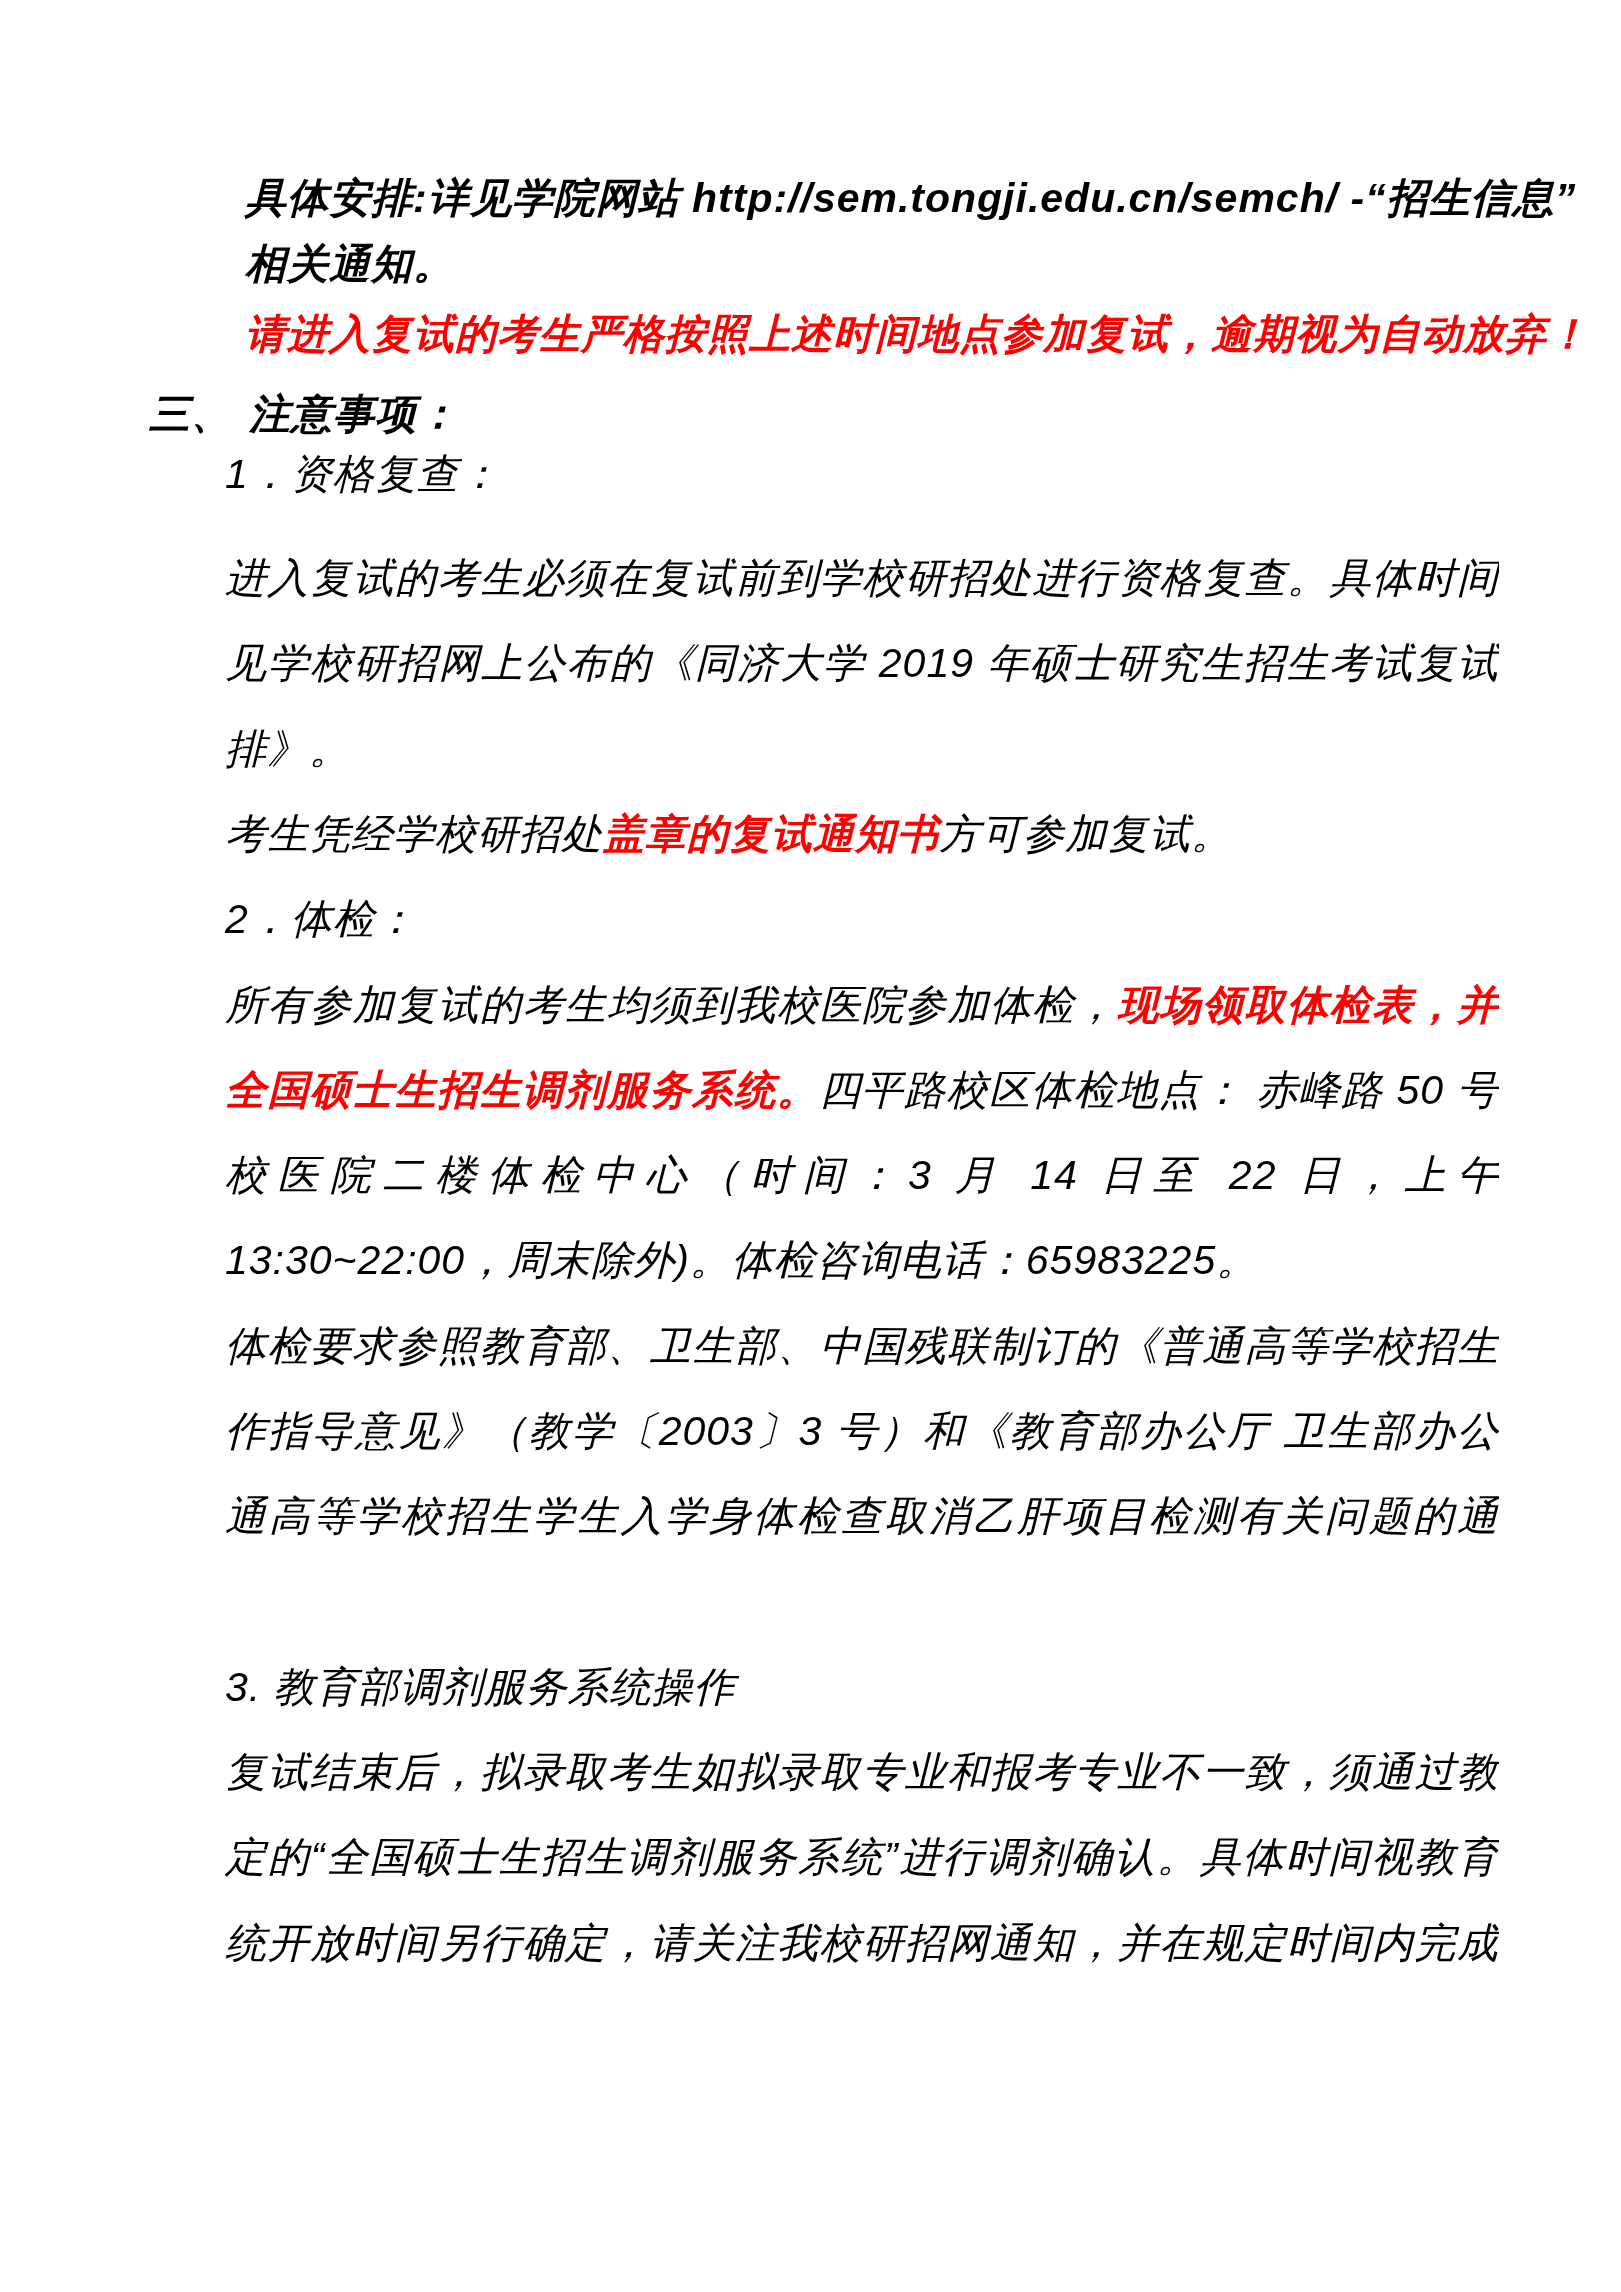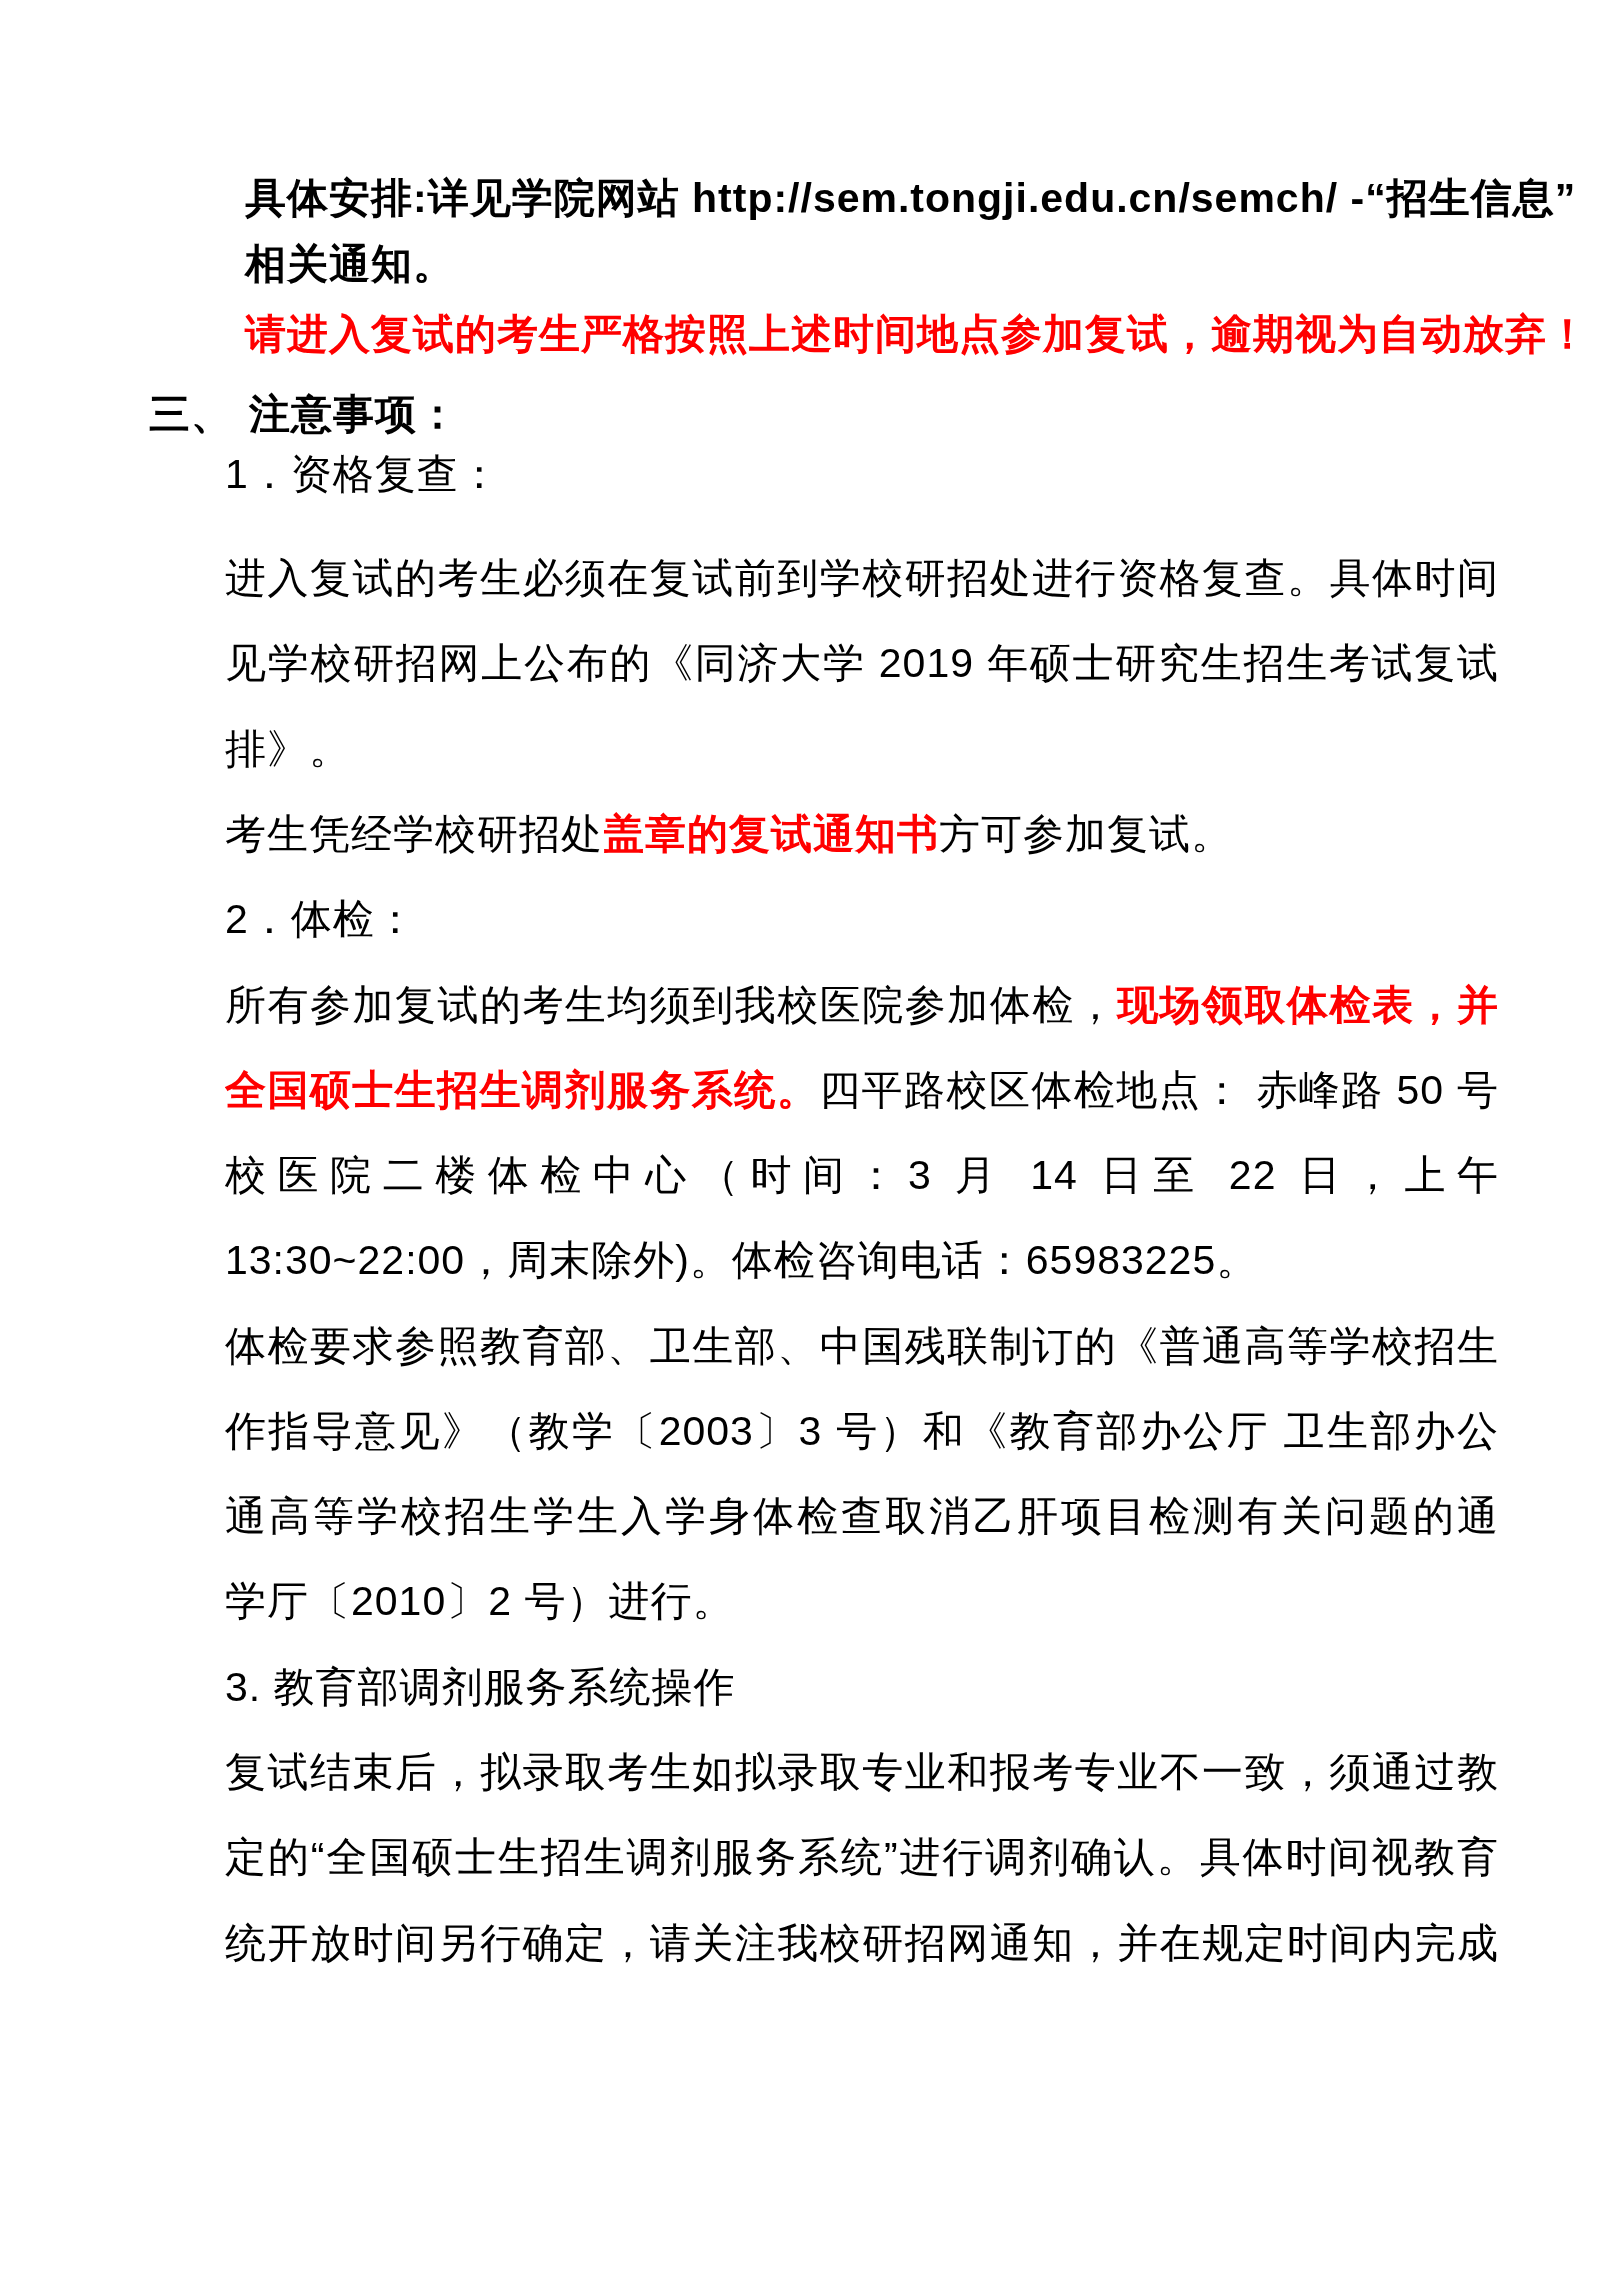--- a/index.html
+++ b/index.html
@@ -11,20 +11,21 @@
     font-family:"Liberation Sans","DejaVu Sans",sans-serif;
   }
   .line{
     position:absolute;
     font-size:41px;
     line-height:85px;
     height:85px;
     color:#000000;
     white-space:nowrap;
     letter-spacing:1px;
+    font-style:italic;
   }
   .tight{line-height:67px;height:67px;}
   .b{font-weight:bold;}
   .red{color:#ff0000;font-weight:bold;}
   .seg-red{color:#ff0000;font-weight:bold;}
   .fill{
     width:1274px;
     white-space:normal;
     text-align:justify;
     text-align-last:justify;
@@ -59,21 +60,20 @@
     <span>所有参加复试的考生均须到我校医院参加体检，</span><span class="seg-red">现场领取体检表，并在右上</span>
   </div>
   <div class="line fill" style="left:225px;top:1048px">
     <span class="seg-red">全国硕士生招生调剂服务系统。</span><span>四平路校区体检地点： 赤峰路 50 号同济大学</span>
   </div>
   <div class="line fill" style="left:225px;top:1133px">校医院二楼体检中心（时间：3 月 14 日至 22 日，上午 8:00~11:00、下午</div>
   <div class="line" style="left:225px;top:1218px">13:30~22:00，周末除外)。体检咨询电话：65983225。</div>
   <div class="line fill" style="left:225px;top:1304px">体检要求参照教育部、卫生部、中国残联制订的《普通高等学校招生体检工</div>
   <div class="line fill" style="left:225px;top:1389px">作指导意见》（教学〔2003〕3 号）和《教育部办公厅 卫生部办公厅关于普</div>
   <div class="line fill" style="left:225px;top:1474px">通高等学校招生学生入学身体检查取消乙肝项目检测有关问题的通知》（教</div>
-  <div class="line" style="left:225px;top:1559px">学厅〔2010〕2 号）进行。</div>
 
   <div class="line" style="left:225px;top:1645px">3. 教育部调剂服务系统操作</div>
   <div class="line fill" style="left:225px;top:1730px">复试结束后，拟录取考生如拟录取专业和报考专业不一致，须通过教育部指</div>
   <div class="line fill" style="left:225px;top:1815px">定的“全国硕士生招生调剂服务系统”进行调剂确认。具体时间视教育部系</div>
   <div class="line fill" style="left:225px;top:1901px">统开放时间另行确定，请关注我校研招网通知，并在规定时间内完成系统各</div>
 
 </div>
 
 
 </body></html>

